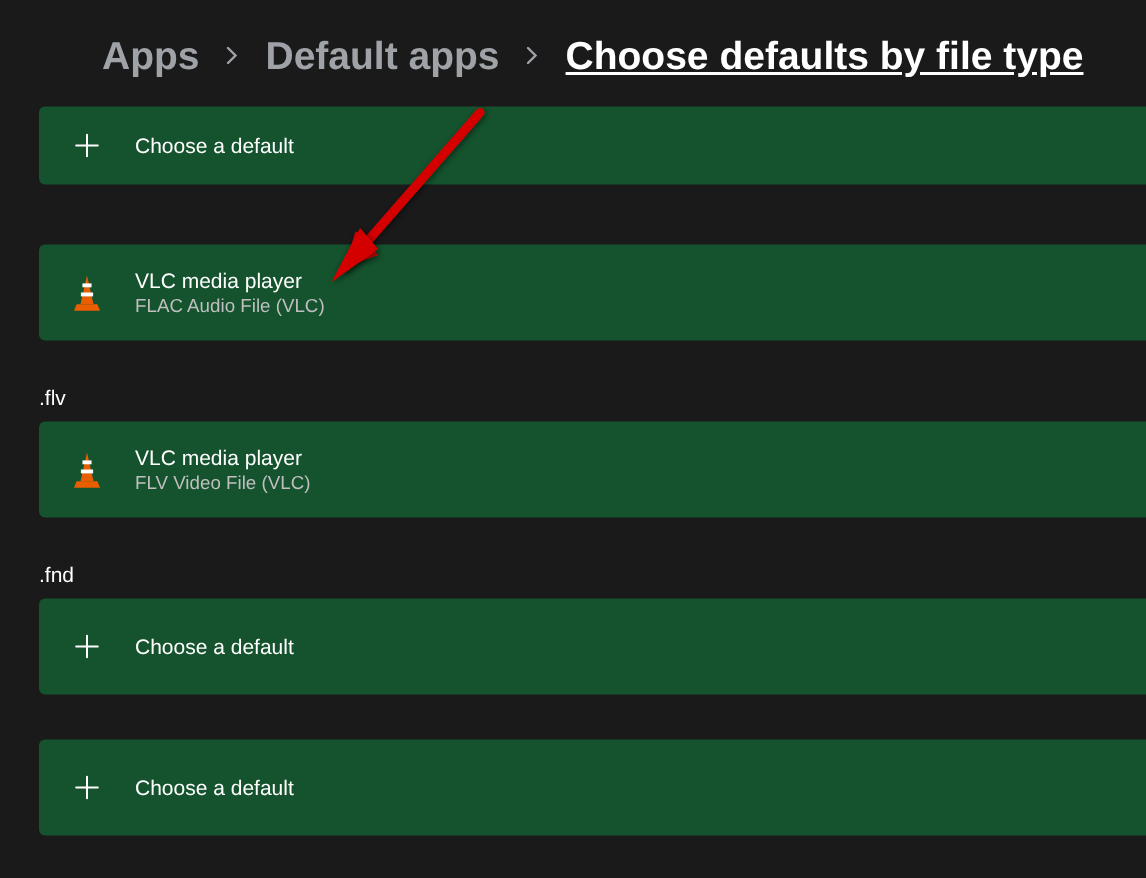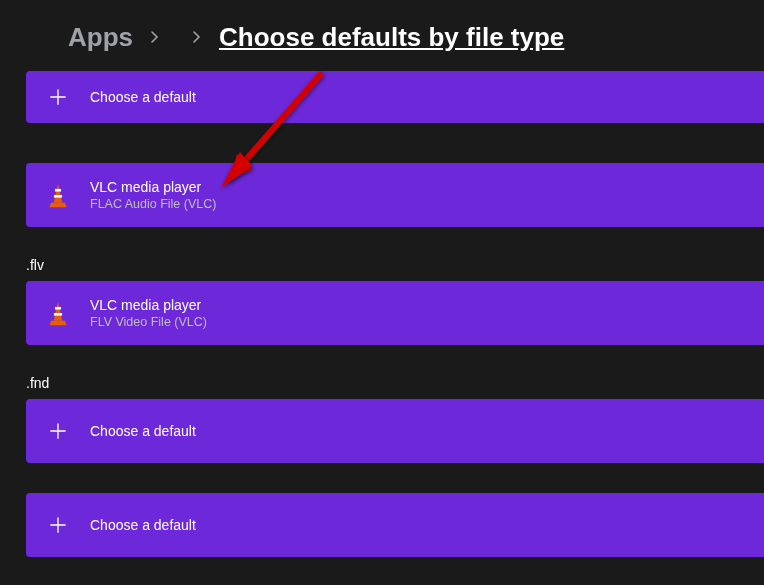--- a/index.html
+++ b/index.html
@@ -41,21 +41,21 @@
     .section {
       padding: 0 0 0 26px;
     }
     .ext-label {
       font-size: 14px;
       color: #ffffff;
       padding: 0 0 8px 0;
       font-weight: 400;
     }
     .card {
-      background: #6d28d9;
+      background: #14532d;
       border-radius: 4px 0 0 4px;
       padding: 14px 18px;
       display: flex;
       align-items: center;
       gap: 18px;
       cursor: pointer;
       min-height: 64px;
       margin-bottom: 30px;
     }
     .card.top-only {
@@ -121,20 +121,21 @@
 </head>
 <body>
 
 <div class="breadcrumb">
   <span class="breadcrumb-link">Apps</span>
   <span class="breadcrumb-sep">
     <svg width="12" height="12" viewBox="0 0 12 12">
         <path d="M3 1 L8 6 L3 11" stroke="#9fa3a8" stroke-width="1.6" fill="none" stroke-linecap="round"></path>
       </svg>
   </span>
+  <span class="breadcrumb-link">Default apps</span>
   <span class="breadcrumb-sep">
     <svg width="12" height="12" viewBox="0 0 12 12">
         <path d="M3 1 L8 6 L3 11" stroke="#9fa3a8" stroke-width="1.6" fill="none" stroke-linecap="round"></path>
       </svg>
   </span>
   <span class="breadcrumb-current">Choose defaults by file type</span>
 </div>
 
 <div class="section">
 

